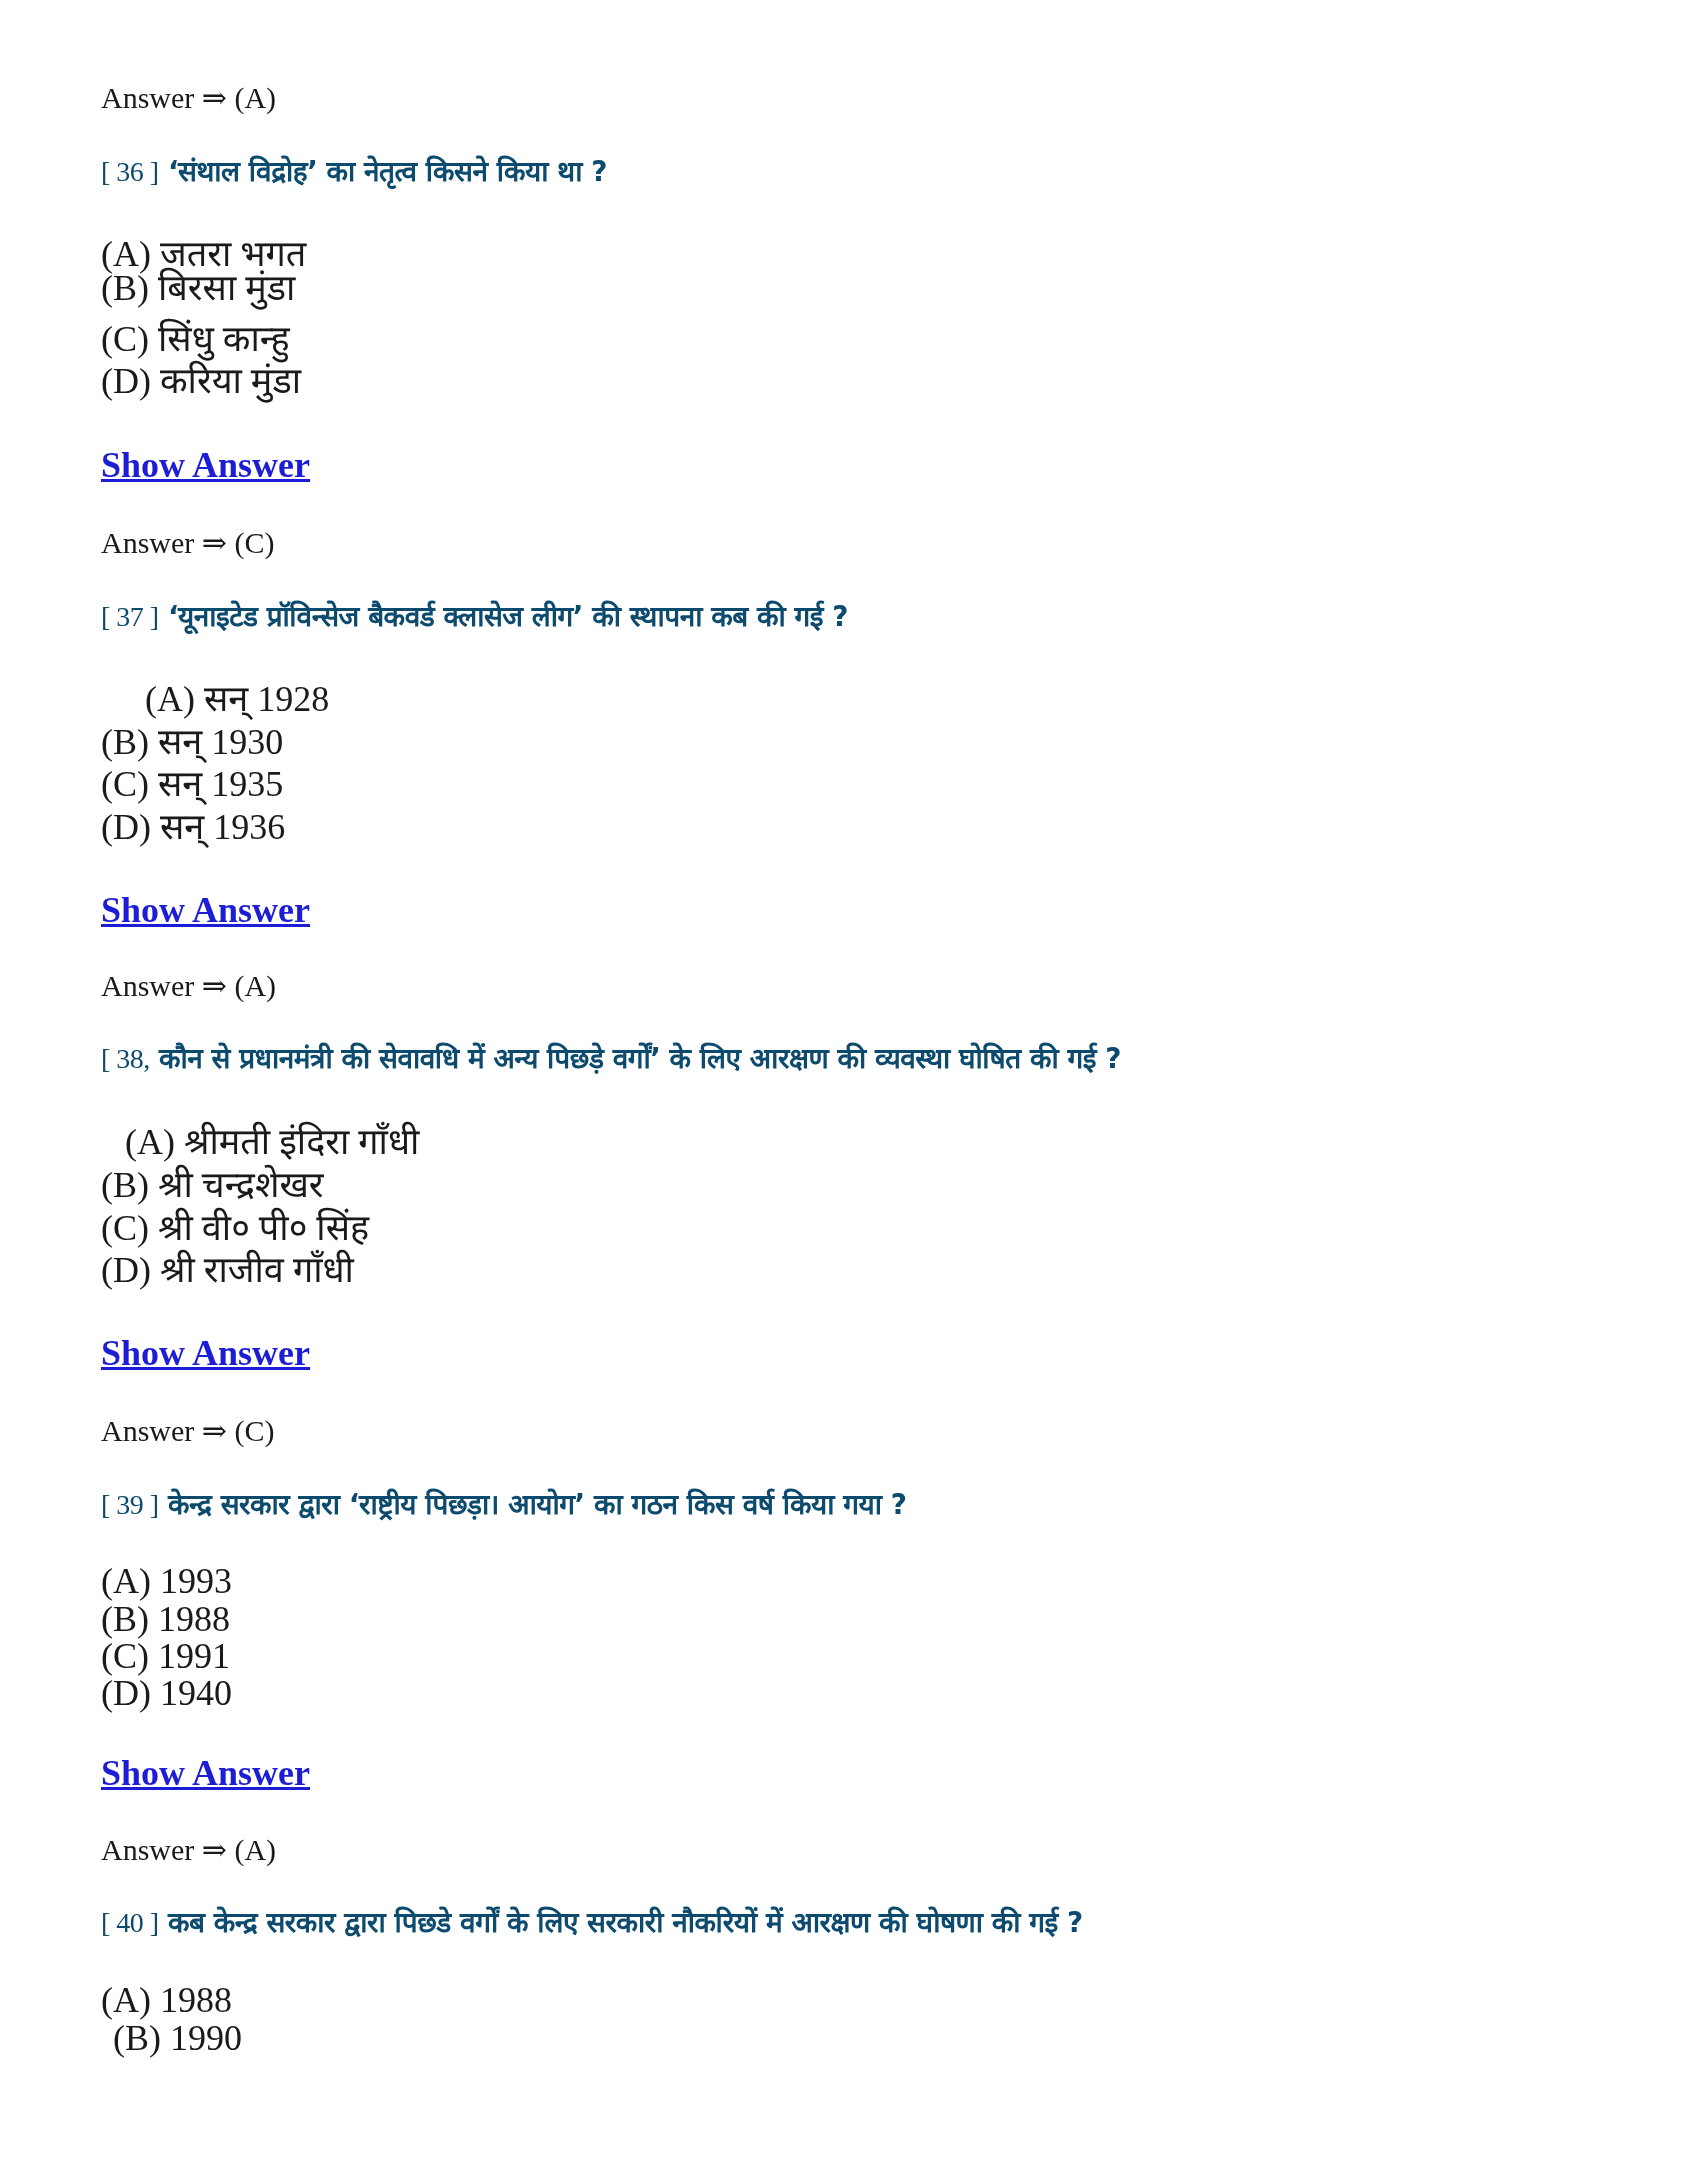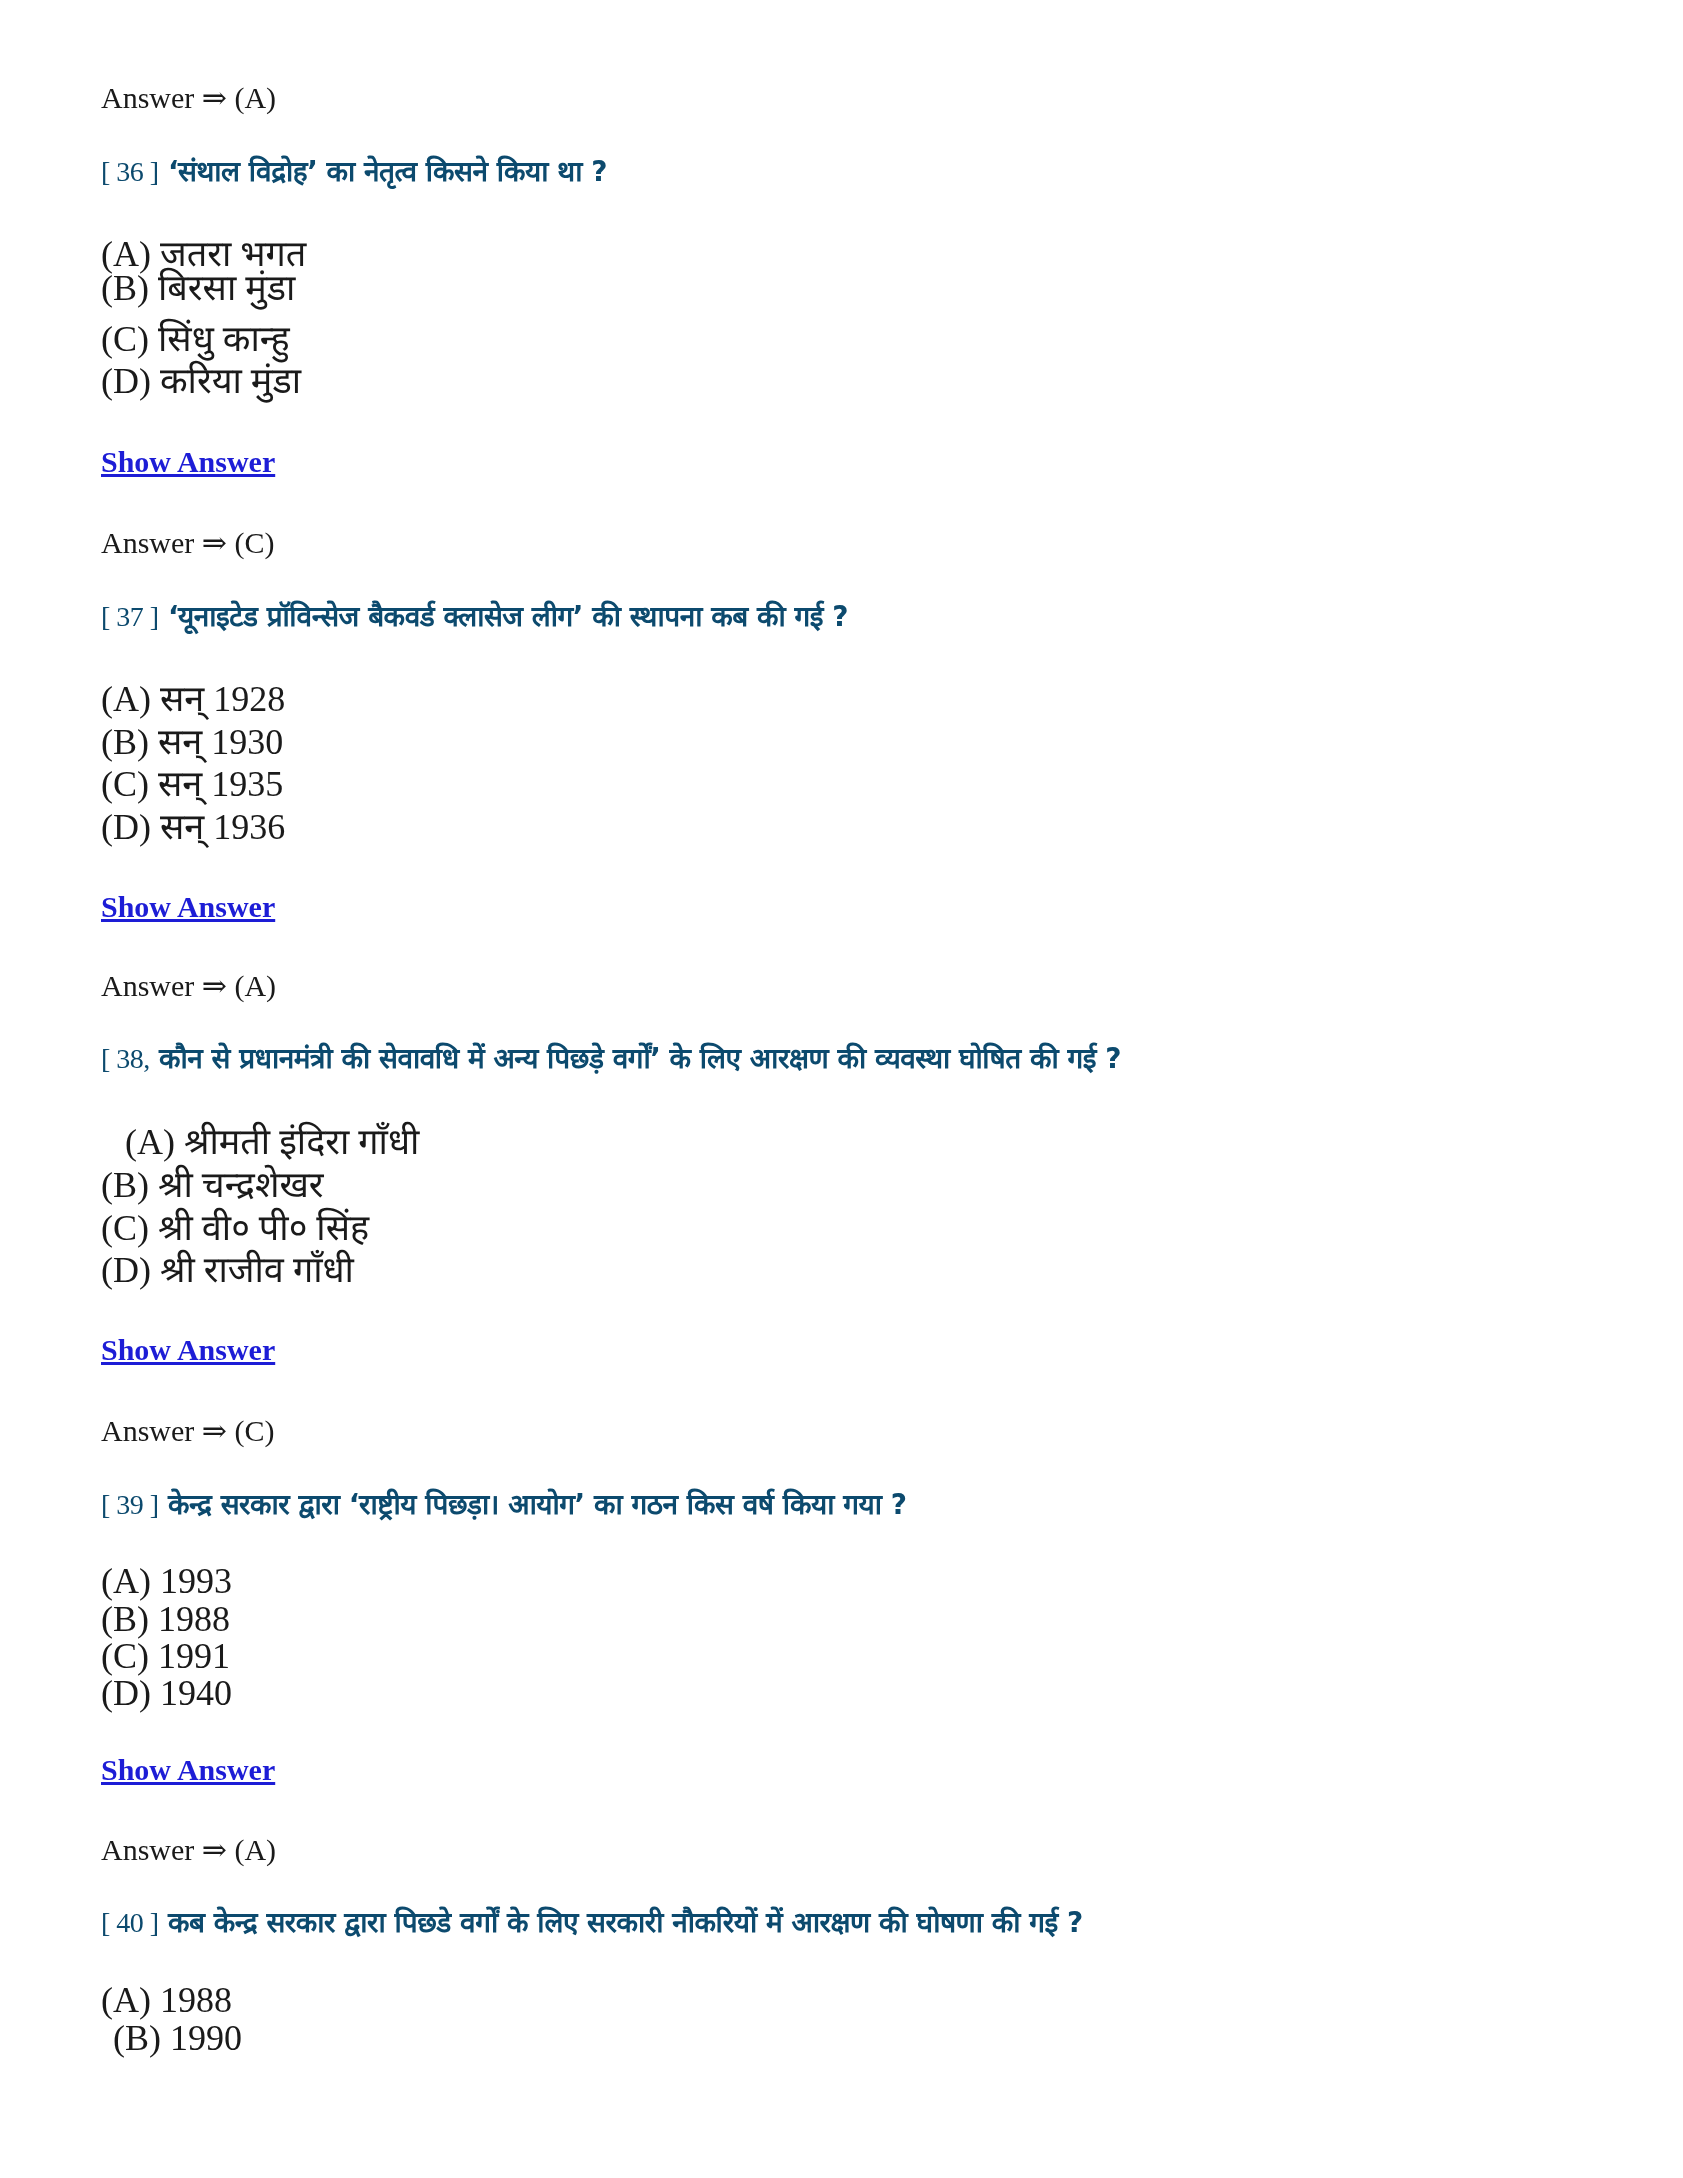--- a/index.html
+++ b/index.html
@@ -3,36 +3,36 @@
 <meta charset="utf-8">
 <style>
   html, body { margin: 0; padding: 0; background: #ffffff; }
   body { width: 1683px; height: 2178px; position: relative; overflow: hidden;
          font-family: "Liberation Serif", "DejaVu Serif", serif; color: #1a1a1a; }
   .abs { position: absolute; left: 101px; white-space: nowrap; line-height: 1; }
   .answer { font-size: 30px; }
   .question { font-size: 28px; color: #0c4a6e; font-weight: bold; font-family: "DejaVu Sans", "Liberation Sans", sans-serif; letter-spacing: -0.5px; }
   .question .num { font-family: "Liberation Serif", serif; font-weight: normal; }
   .option { font-size: 36px; }
-  .show { font-size: 30px; font-weight: bold; color: #1d1dd6; text-decoration: underline; cursor: pointer; }
+  .show { font-size: 36px; font-weight: bold; color: #1d1dd6; text-decoration: underline; cursor: pointer; }
 </style>
 </head>
 <body>
 
 <div id="page">
     <div class="abs answer" style="top: 83px;">Answer ⇒ (A)</div>
     <div class="abs question" style="top: 158px;"><span class="num">[ 36 ]</span> <span>‘संथाल विद्रोह’ का नेतृत्व किसने किया था ?</span></div>
     <div class="abs option" style="top: 236px;">(A) जतरा भगत</div>
     <div class="abs option" style="top: 270px;">(B) बिरसा मुंडा</div>
     <div class="abs option" style="top: 321px;">(C) सिंधु कान्हु</div>
     <div class="abs option" style="top: 363px; text-align: right;">(D) करिया मुंडा</div>
     <div class="abs show" style="top: 447px;">Show Answer</div>
     <div class="abs answer" style="top: 528px;">Answer ⇒ (C)</div>
     <div class="abs question" style="top: 603px;"><span class="num">[ 37 ]</span> <span>‘यूनाइटेड प्रॉविन्सेज बैकवर्ड क्लासेज लीग’ की स्थापना कब की गई ?</span></div>
-    <div class="abs option" style="top: 681px;">(A) सन् 1928</div>
+    <div class="abs option" style="top: 681px; margin-left: 44px;">(A) सन् 1928</div>
     <div class="abs option" style="top: 724px;">(B) सन् 1930</div>
     <div class="abs option" style="top: 766px;">(C) सन् 1935</div>
     <div class="abs option" style="top: 809px;">(D) सन् 1936</div>
     <div class="abs show" style="top: 892px;">Show Answer</div>
     <div class="abs answer" style="top: 971px;">Answer ⇒ (A)</div>
     <div class="abs question" style="top: 1045px;"><span class="num">[ 38,</span> <span>कौन से प्रधानमंत्री की सेवावधि में अन्य  पिछड़े वर्गों’ के लिए आरक्षण की व्यवस्था घोषित की गई ?</span></div>
     <div class="abs option" style="top: 1124px; margin-left: 24px;">(A) श्रीमती इंदिरा गाँधी</div>
     <div class="abs option" style="top: 1167px;">(B) श्री चन्द्रशेखर</div>
     <div class="abs option" style="top: 1210px;">(C) श्री वी० पी० सिंह</div>
     <div class="abs option" style="top: 1252px;">(D) श्री राजीव गाँधी</div>

